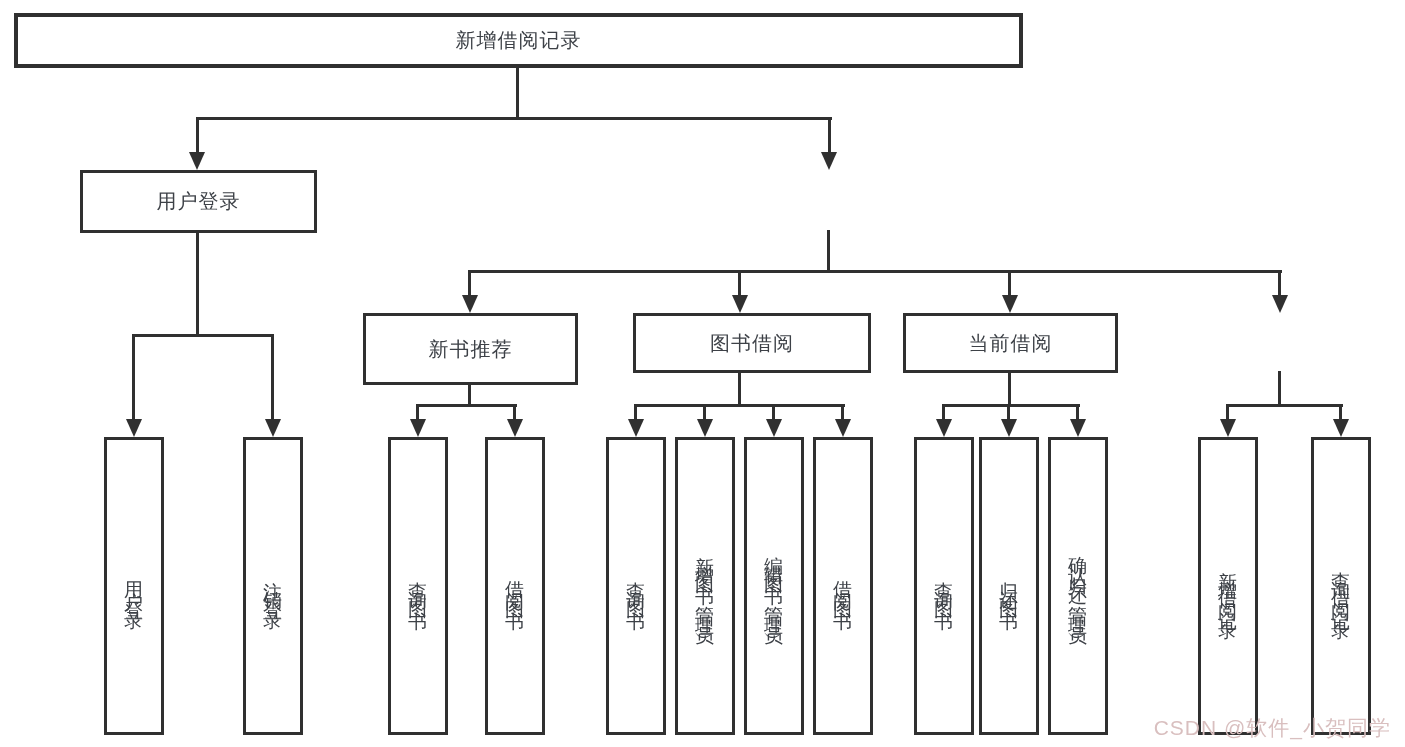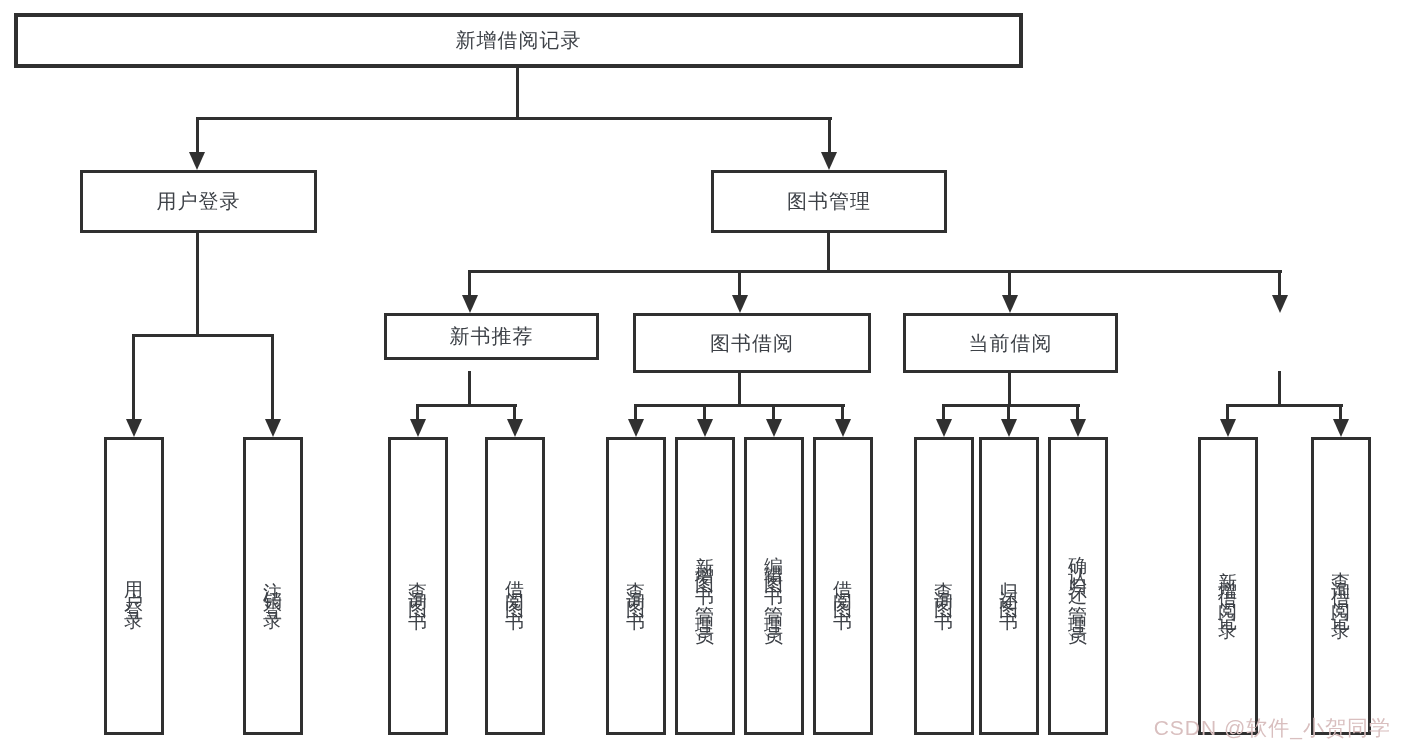--- a/index.html
+++ b/index.html
@@ -91,23 +91,22 @@
   <div class="vl" style="left:1278px;top:371px;height:36px"></div>
   <div class="hl" style="left:1226px;top:404px;width:117px"></div>
   <div class="vl" style="left:1226px;top:404px;height:17px"></div>
   <div class="arr" style="left:1220px;top:419px"></div>
   <div class="vl" style="left:1339px;top:404px;height:17px"></div>
   <div class="arr" style="left:1333px;top:419px"></div>
 
   <div class="box root" style="left:14px;top:13px;width:1009px;height:55px">新增借阅记录</div>
 
   <div class="box lvl" style="left:80px;top:170px;width:237px;height:63px">用户登录</div>
-  <div class="box lvl" style="left:711px;top:170px;width:236px;height:63px">图书管理</div>
 
-  <div class="box lvl" style="left:384px;top:313px;width:215px;height:47px">新书推荐</div>
+  <div class="box lvl" style="left:363px;top:313px;width:215px;height:72px">新书推荐</div>
   <div class="box lvl" style="left:633px;top:313px;width:238px;height:60px">图书借阅</div>
   <div class="box lvl" style="left:903px;top:313px;width:215px;height:60px">当前借阅</div>
 
   <div class="box leaf" style="left:104px">
     <span class="vtext">用户登录</span>
   </div>
   <div class="box leaf" style="left:243px">
     <span class="vtext">注销登录</span>
   </div>
 

